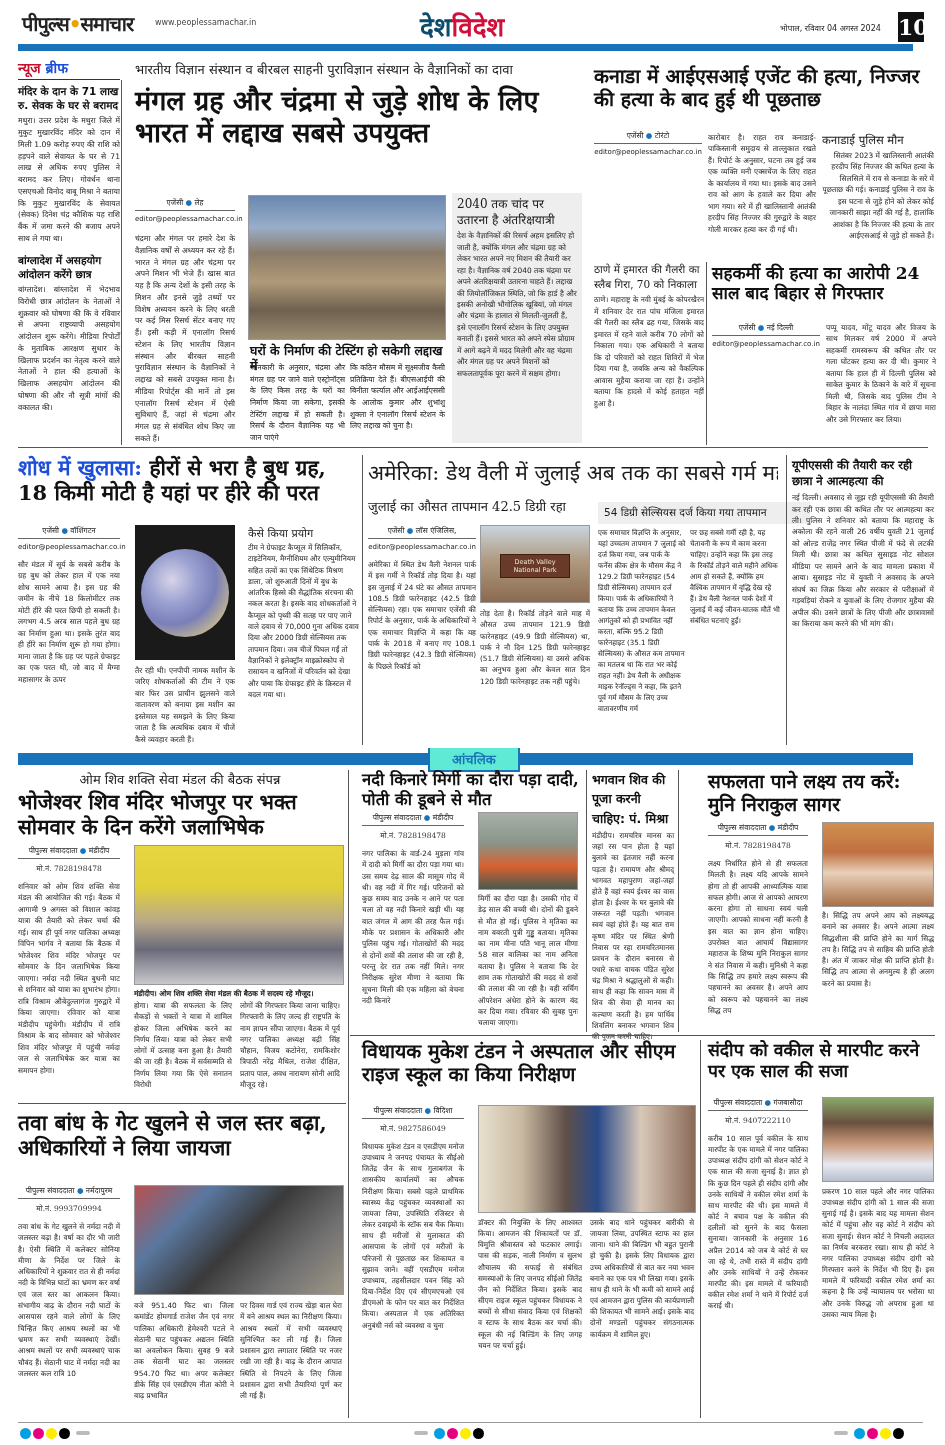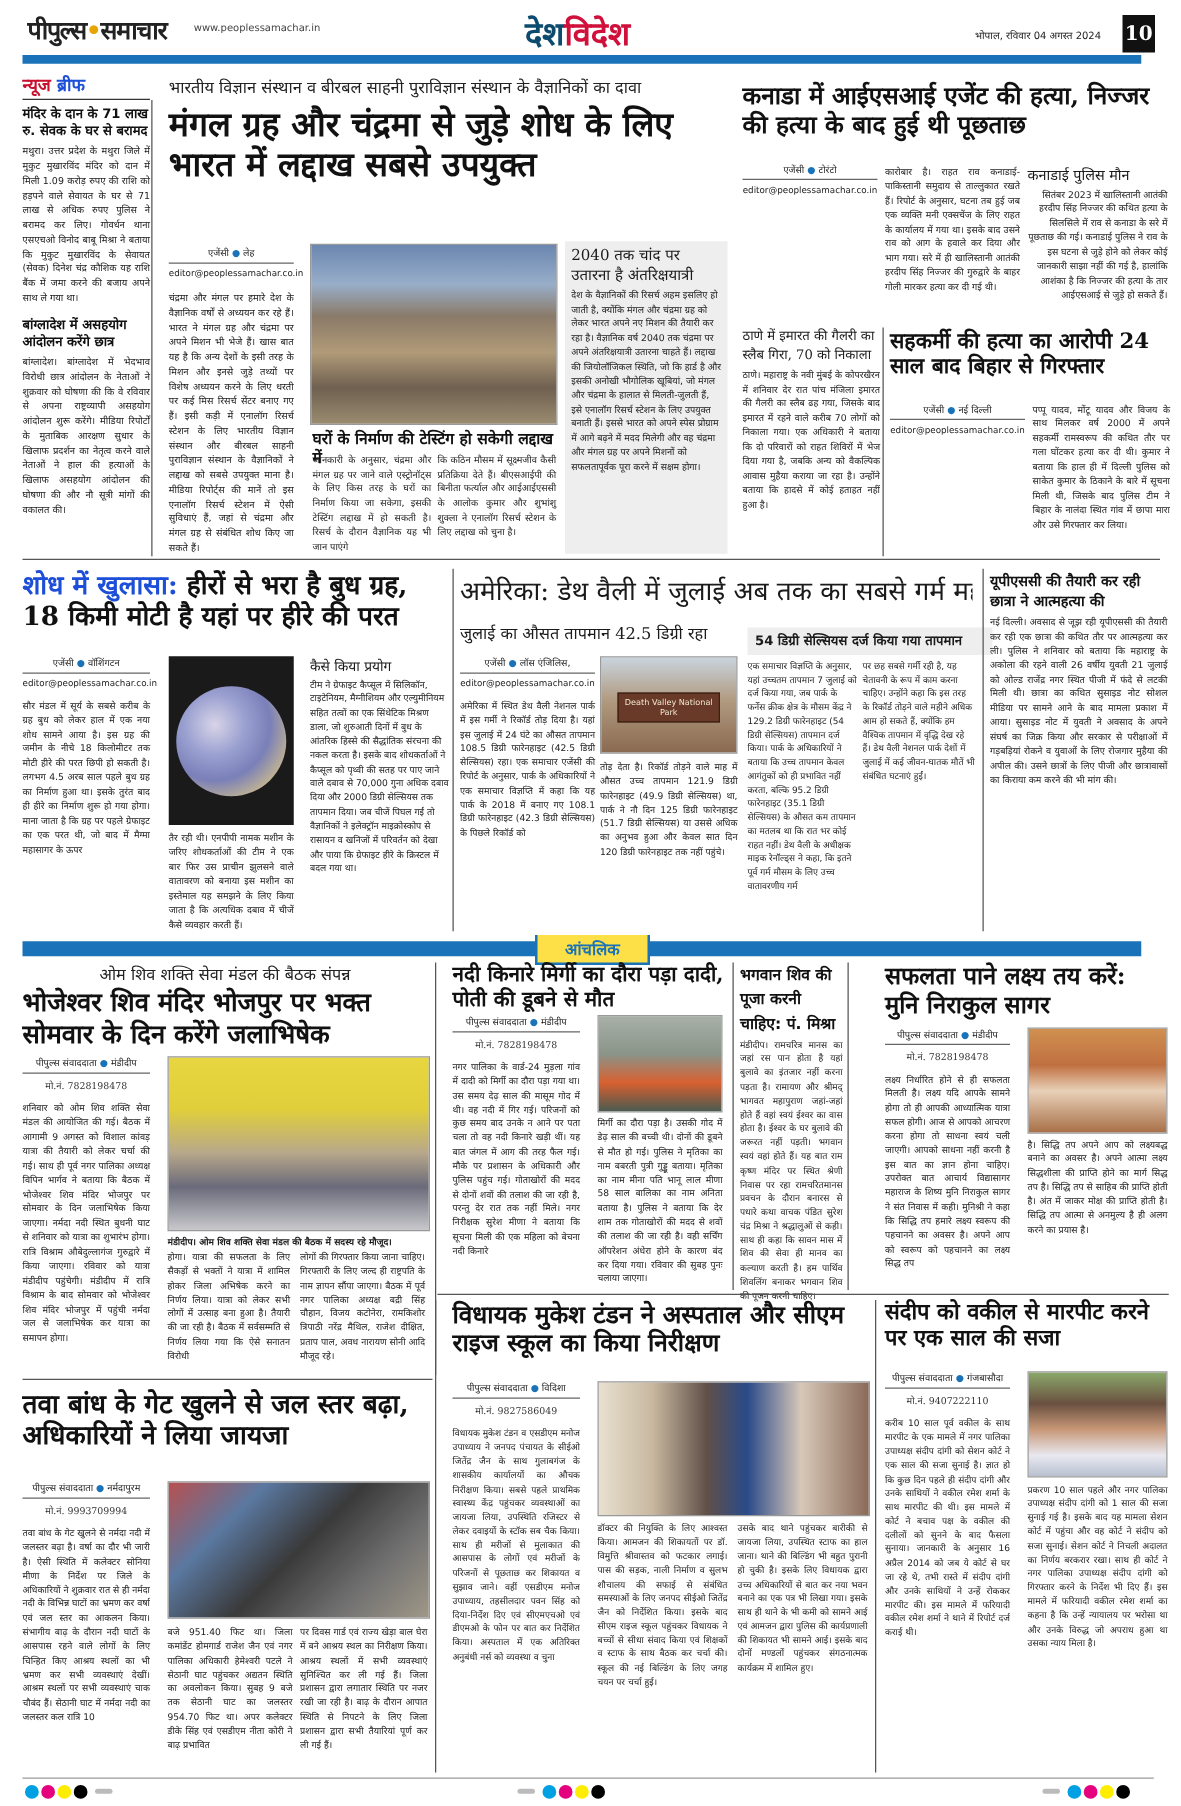--- a/index.html
+++ b/index.html
@@ -4,24 +4,24 @@
 <style>
 *{box-sizing:border-box;margin:0;padding:0}
 body{width:945px;height:1445px;background:#fff;font-family:"DejaVu Sans",sans-serif;color:#1a1a1a;position:relative;overflow:hidden}
 .abs{position:absolute}
 .logo{left:22px;top:10px;font-size:20px;font-weight:bold;color:#222;font-family:"DejaVu Serif",serif;letter-spacing:-1px}
 .logo-dot{color:#e8a400}
 .site{left:155px;top:18px;font-size:8px;color:#444}
 .sec-title{left:420px;top:8px;font-size:26px;font-weight:bold;font-family:"DejaVu Serif",serif}
 .sec-a{color:#0c4a6e}.sec-b{color:#d0103a}
 .dateline{left:780px;top:22px;font-size:8px;color:#222}
-.pgno{left:898px;top:12px;width:26px;height:30px;background:#111;color:#fff;font-size:16px;font-weight:bold;text-align:center;line-height:30px;font-family:"DejaVu Serif",serif}
+.pgno{left:898px;top:12px;width:26px;height:30px;background:#111;color:#fff;font-size:22px;font-weight:bold;text-align:center;line-height:30px;font-family:"DejaVu Serif",serif}
 .rule{left:18px;top:44px;width:895px;height:7px;background:#1a73b8}
 .rule2{left:18px;top:753px;width:895px;height:12px;background:#1a73b8}
-.rule2 span{position:absolute;left:410px;top:-5px;background:#fde047;padding:2px 22px;font-size:13px;font-weight:bold;color:#1a73b8;border:2px solid #1a73b8;border-top:none;font-family:"DejaVu Serif",serif}
+.rule2 span{position:absolute;left:410px;top:-5px;background:#5eead4;padding:2px 22px;font-size:13px;font-weight:bold;color:#1a73b8;border:2px solid #1a73b8;border-top:none;font-family:"DejaVu Serif",serif}
 .vline{width:1px;background:#555}
 .hline{height:1px;background:#555}
 .kicker{font-size:14px;color:#222;font-family:"DejaVu Serif",serif}
 .head{font-weight:bold;color:#111;font-family:"DejaVu Serif",serif;line-height:1.2}
 .head .red{color:#1d4ed8}
 .body{font-size:8.2px;line-height:1.55;text-align:justify;color:#222}
 .byline{font-size:7.5px;text-align:center;color:#222;border-bottom:1px solid #666;padding-bottom:3px}
 .byline .dot{color:#1a73b8}
 .email{font-size:7px;text-align:center;color:#222;margin-top:4px}
 .mob{font-size:7.5px;text-align:center;color:#333;margin-top:4px;font-family:"DejaVu Serif",serif}
@@ -119,24 +119,24 @@
 <div class="abs vline" style="left:362px;top:455px;height:290px"></div>
 
 <div class="abs" style="left:368px;top:458px;width:410px;font-size:21px;font-family:'DejaVu Serif',serif;white-space:nowrap;overflow:hidden">अमेरिका: डेथ वैली में जुलाई अब तक का सबसे गर्म महीना</div>
 <div class="abs" style="left:368px;top:497px;width:230px;font-size:13px;font-family:'DejaVu Serif',serif">जुलाई का औसत तापमान 42.5 डिग्री रहा</div>
 <div class="abs" style="left:368px;top:525px;width:108px">
   <div class="byline"><span>एजेंसी</span> <span class="dot">●</span> <span>लॉस एंजिलिस,</span></div>
   <div class="email">editor@peoplessamachar.co.in</div>
   <div class="body" style="margin-top:8px;font-size:7.3px">अमेरिका में स्थित डेथ वैली नेशनल पार्क में इस गर्मी ने रिकॉर्ड तोड़ दिया है। यहां इस जुलाई में 24 घंटे का औसत तापमान 108.5 डिग्री फारेनहाइट (42.5 डिग्री सेल्सियस) रहा। एक समाचार एजेंसी की रिपोर्ट के अनुसार, पार्क के अधिकारियों ने एक समाचार विज्ञप्ति में कहा कि यह पार्क के 2018 में बनाए गए 108.1 डिग्री फारेनहाइट (42.3 डिग्री सेल्सियस) के पिछले रिकॉर्ड को</div>
 </div>
 <div class="abs photo" style="left:480px;top:525px;width:110px;height:78px;background:linear-gradient(180deg,#c9d4de 0%,#b09a80 45%,#8a6a50 100%);padding-top:28px">
-  <div style="margin:0 auto;width:82px;background:#6a3a28;color:#f0e6d0;font-size:6.5px;text-align:center;padding:3px;border:1px solid #3a2010">Death Valley National Park</div>
+  <div style="margin:0 auto;width:70px;background:#6a3a28;color:#f0e6d0;font-size:6.5px;text-align:center;padding:3px;border:1px solid #3a2010">Death Valley National Park</div>
 </div>
 <div class="abs body" style="left:480px;top:608px;width:110px;font-size:7.3px">तोड़ देता है। रिकॉर्ड तोड़ने वाले माह में औसत उच्च तापमान 121.9 डिग्री फारेनहाइट (49.9 डिग्री सेल्सियस) था, पार्क ने नौ दिन 125 डिग्री फारेनहाइट (51.7 डिग्री सेल्सियस) या उससे अधिक का अनुभव हुआ और केवल सात दिन 120 डिग्री फारेनहाइट तक नहीं पहुंचे।</div>
-<div class="abs grey" style="left:598px;top:502px;width:196px;height:22px;padding:3px 6px;font-size:10.5px;font-weight:bold;white-space:nowrap;overflow:hidden">54 डिग्री सेल्सियस दर्ज किया गया तापमान</div>
+<div class="abs grey" style="left:598px;top:502px;width:212px;height:22px;padding:3px 6px;font-size:10.5px;font-weight:normal;white-space:nowrap;overflow:hidden">54 डिग्री सेल्सियस दर्ज किया गया तापमान</div>
 <div class="abs body" style="left:598px;top:528px;width:88px;font-size:7.1px;text-align:left">एक समाचार विज्ञप्ति के अनुसार, यहां उच्चतम तापमान 7 जुलाई को दर्ज किया गया, जब पार्क के फर्नेस क्रीक क्षेत्र के मौसम केंद्र ने 129.2 डिग्री फारेनहाइट (54 डिग्री सेल्सियस) तापमान दर्ज किया। पार्क के अधिकारियों ने बताया कि उच्च तापमान केवल आगंतुकों को ही प्रभावित नहीं करता, बल्कि 95.2 डिग्री फारेनहाइट (35.1 डिग्री सेल्सियस) के औसत कम तापमान का मतलब था कि रात भर कोई राहत नहीं। डेथ वैली के अधीक्षक माइक रेनॉल्ड्स ने कहा, कि इतने पूर्व गर्म मौसम के लिए उच्च वातावरणीय गर्म</div>
 <div class="abs body" style="left:690px;top:528px;width:90px;font-size:7.1px;text-align:left">पर छह सबसे गर्मी रही है, यह चेतावनी के रूप में काम करना चाहिए। उन्होंने कहा कि इस तरह के रिकॉर्ड तोड़ने वाले महीने अधिक आम हो सकते हैं, क्योंकि हम वैश्विक तापमान में वृद्धि देख रहे हैं। डेथ वैली नेशनल पार्क देशों में जुलाई में कई जीवन-घातक मौतें भी संबंधित घटनाएं हुईं।</div>
 <div class="abs vline" style="left:786px;top:455px;height:290px"></div>
 
 <div class="abs" style="left:792px;top:458px;width:142px">
   <div class="subhead" style="font-size:11.5px">यूपीएससी की तैयारी कर रही छात्रा ने आत्महत्या की</div>
   <div class="body" style="font-size:7.4px;margin-top:3px">नई दिल्ली। अवसाद से जूझ रही यूपीएससी की तैयारी कर रही एक छात्रा की कथित तौर पर आत्महत्या कर ली। पुलिस ने शनिवार को बताया कि महाराष्ट्र के अकोला की रहने वाली 26 वर्षीय युवती 21 जुलाई को ओल्ड राजेंद्र नगर स्थित पीजी में फंदे से लटकी मिली थी। छात्रा का कथित सुसाइड नोट सोशल मीडिया पर सामने आने के बाद मामला प्रकाश में आया। सुसाइड नोट में युवती ने अवसाद के अपने संघर्ष का जिक्र किया और सरकार से परीक्षाओं में गड़बड़ियां रोकने व युवाओं के लिए रोजगार मुहैया की अपील की। उसने छात्रों के लिए पीजी और छात्रावासों का किराया कम करने की भी मांग की।</div>
 </div>
 
 <div class="abs rule2">

